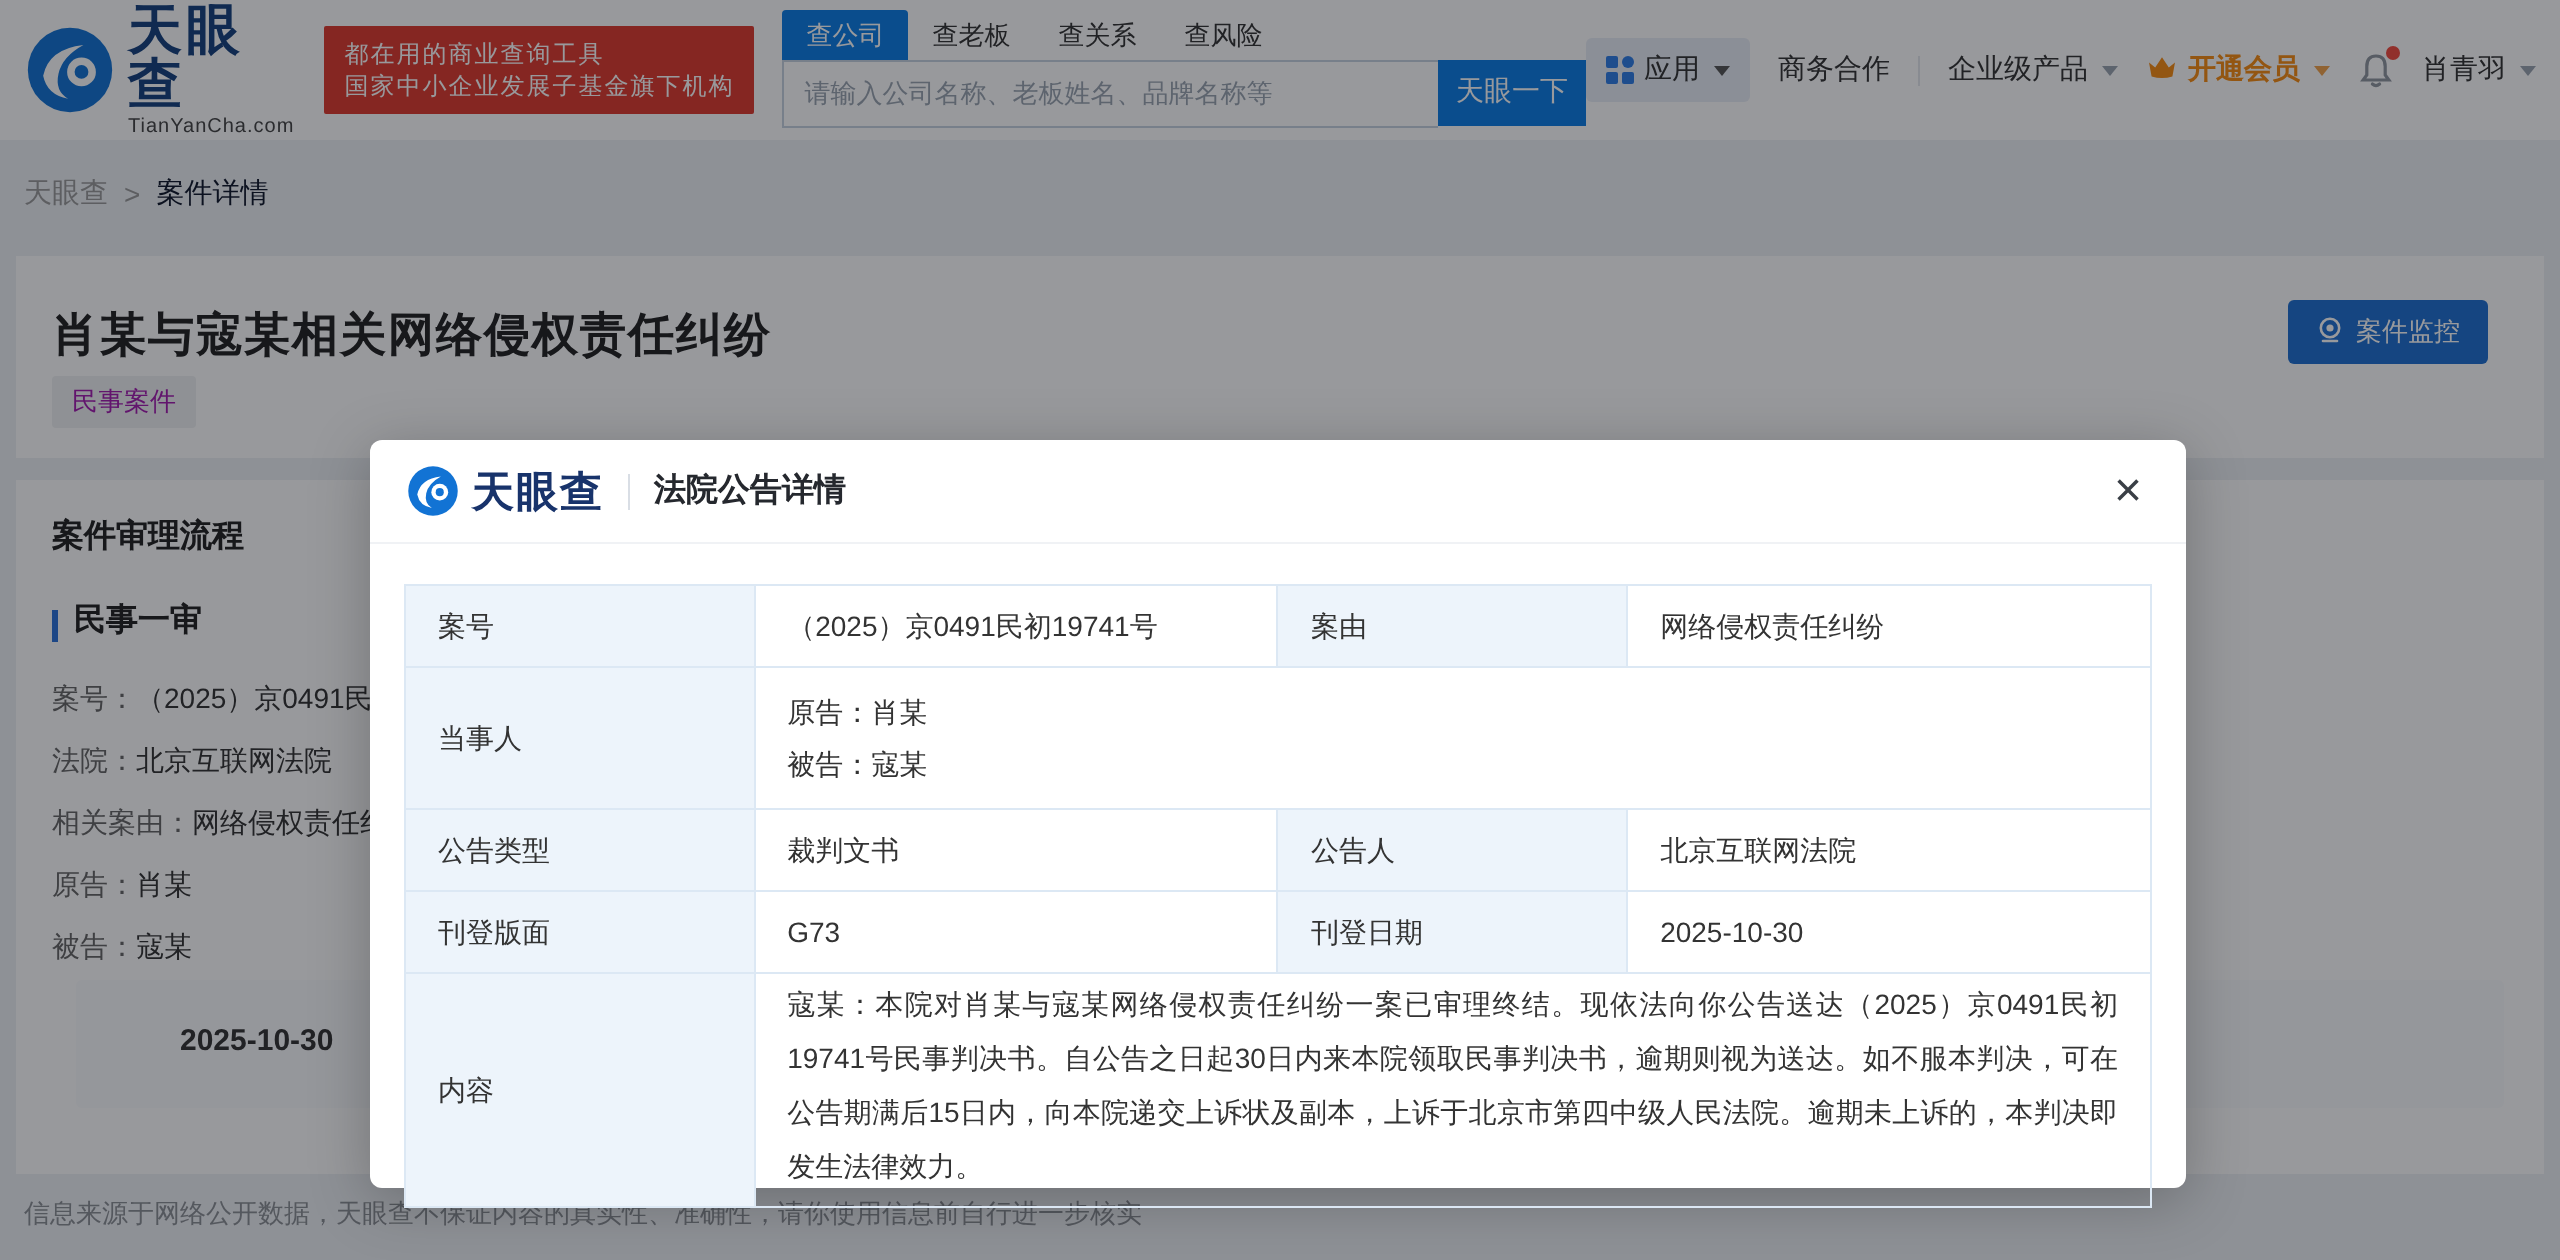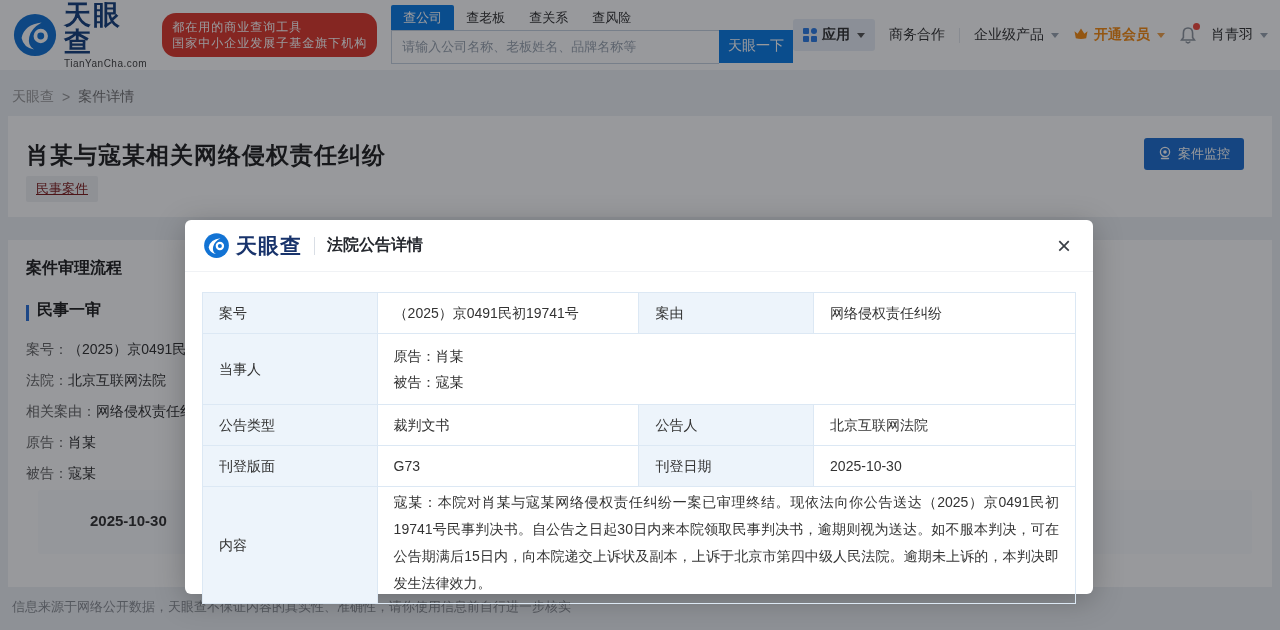--- a/index.html
+++ b/index.html
@@ -13,58 +13,58 @@
   
   .site-header {
     position:absolute; top:0; left:0; right:0; height:70px;
     background:#fff; display:flex; align-items:center; padding:0 12px;
   }
   .logo-block { display:flex; align-items:center; gap:6px; cursor:pointer; }
   .logo-text-col { display:flex; flex-direction:column; line-height:1; }
   .logo-cn { font-size:27px; font-weight:bold; color:#15417e; letter-spacing:2px; }
   .logo-en { font-size:10px; color:#444; margin-top:3px; letter-spacing:.5px; }
   .slogan-badge {
-    margin-left:12px; background:#df3a2e; color:#fff; border-radius:14px;
+    margin-left:12px; background:#df3a2e; color:#fff; border-radius:1px;
     padding:6px 10px; font-size:12px; line-height:16px; letter-spacing:1px; white-space:nowrap;
   }
   .search-area { margin-left:14px; width:404px; }
   .search-tabs { display:flex; height:23px; align-items:center; }
   .search-tab { font-size:13px; padding:4px 12px; color:#333; cursor:pointer; }
   .search-tab.active { background:#0b7ce6; color:#fff; border-radius:2px 2px 0 0; }
   .search-row { display:flex; }
   .search-input {
     flex:1; height:34px; border:1px solid #c7d3e0; border-right:none;
     padding:0 10px; font-size:13px; color:#333; outline:none; background:#fff;
     font-family:inherit;
   }
   .search-input::placeholder { color:#9aa4b0; }
   .search-btn {
     width:74px; height:33px; background:#0b7ce6; color:#fff; border:none;
     font-size:14px; cursor:pointer; font-family:inherit;
   }
   .header-nav { margin-left:auto; display:flex; align-items:center; gap:14px; font-size:14px; }
   .nav-item { display:flex; align-items:center; gap:5px; cursor:pointer; color:#333; white-space:nowrap; }
-  .apps-chip { background:#e9eef6; border-radius:3px; padding:7px 10px;font-weight:bold; }
+  .apps-chip { background:#e9eef6; border-radius:3px; padding:7px 10px; }
   .caret { width:0; height:0; border-left:4px solid transparent; border-right:4px solid transparent; border-top:5px solid #9aa4b0; display:inline-block; margin-left:2px; }
   .caret.dark { border-top-color:#555; }
   .nav-sep { width:1px; height:15px; background:#e3e7ec; }
   .grid-icon { display:inline-grid; grid-template-columns:6px 6px; grid-gap:2px; }
   .grid-icon span { width:6px; height:6px; background:#2d7ce5; border-radius:1px; }
   .grid-icon span:nth-child(2) { border-radius:50%; }
   .vip-item { color:#f78c12; font-weight:bold; }
   .vip-item .caret { border-top-color:#f1a24a; }
   .bell-wrap { position:relative; cursor:pointer; display:flex; }
   .bell-dot { position:absolute; top:-3px; right:-3px; width:7px; height:7px; background:#f34b3f; border-radius:50%; }
   
   .breadcrumb { position:absolute; top:88px; left:12px; font-size:14px; color:#999; display:flex; gap:8px; align-items:center; }
-  .breadcrumb .current { color:#737373; }
-  
-  .title-card { position:absolute; top:116px; left:8px; right:8px; height:101px; background:#fff; }
+  .breadcrumb .current { color:#0f172a; }
+  
+  .title-card { position:absolute; top:128px; left:8px; right:8px; height:101px; background:#fff; }
   .case-title { position:absolute; top:24px; left:18px; font-size:23px; font-weight:bold; color:#222; letter-spacing:1px; }
-  .case-tag { position:absolute; top:60px; left:18px; background:#f0f1f3; color:#7f1d1d; font-size:13px; padding:4px 10px; border-radius:2px;text-decoration:underline; }
+  .case-tag { position:absolute; top:60px; left:18px; background:#f0f1f3; color:#a21caf; font-size:13px; padding:4px 10px; border-radius:2px; }
   .monitor-btn {
     position:absolute; top:22px; right:28px; background:#1e6fd0; color:#fff;
     border:none; font-size:13px; padding:7px 14px; border-radius:3px; cursor:pointer;
     display:flex; align-items:center; gap:6px; font-family:inherit;
   }
   
   .flow-card { position:absolute; top:240px; left:8px; right:8px; height:347px; background:#fff; }
   .flow-heading { position:absolute; top:18px; left:18px; font-size:16px; font-weight:bold; color:#222; }
   .stage-row { position:absolute; top:60px; left:18px; display:flex; align-items:flex-end; gap:8px; }
   .stage-bar { width:3px; height:16px; background:#2c72d9; }

